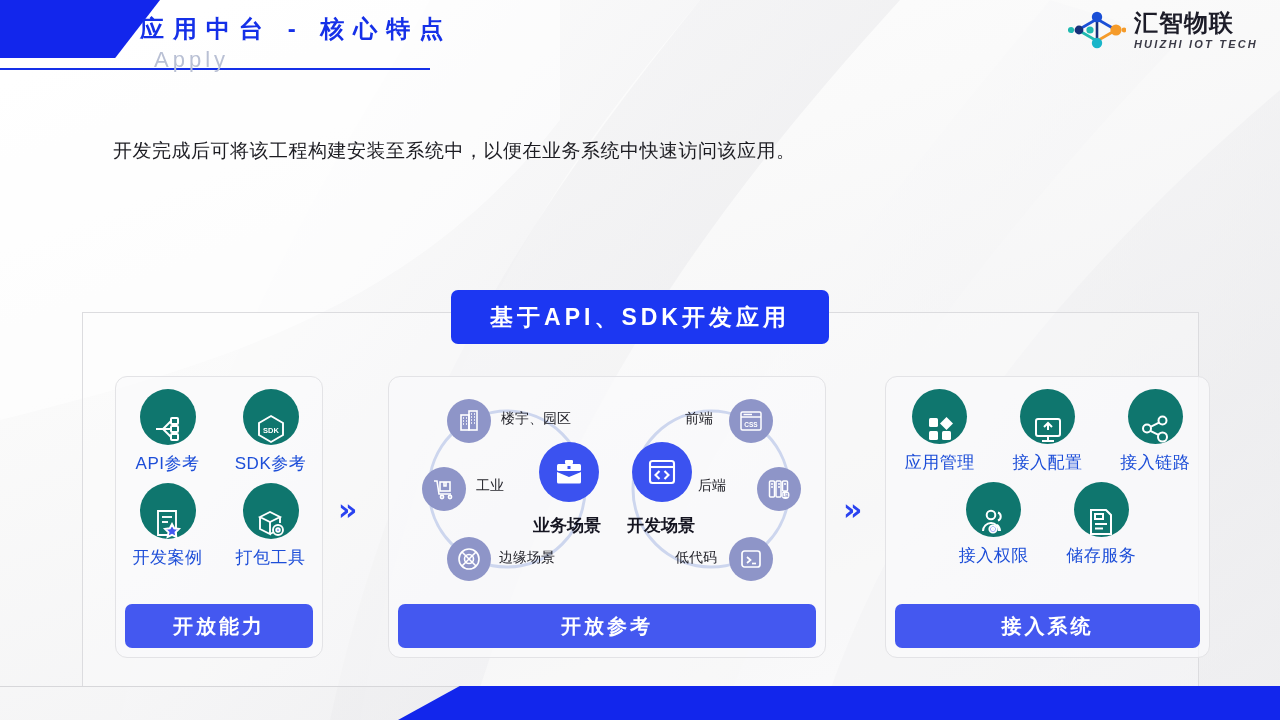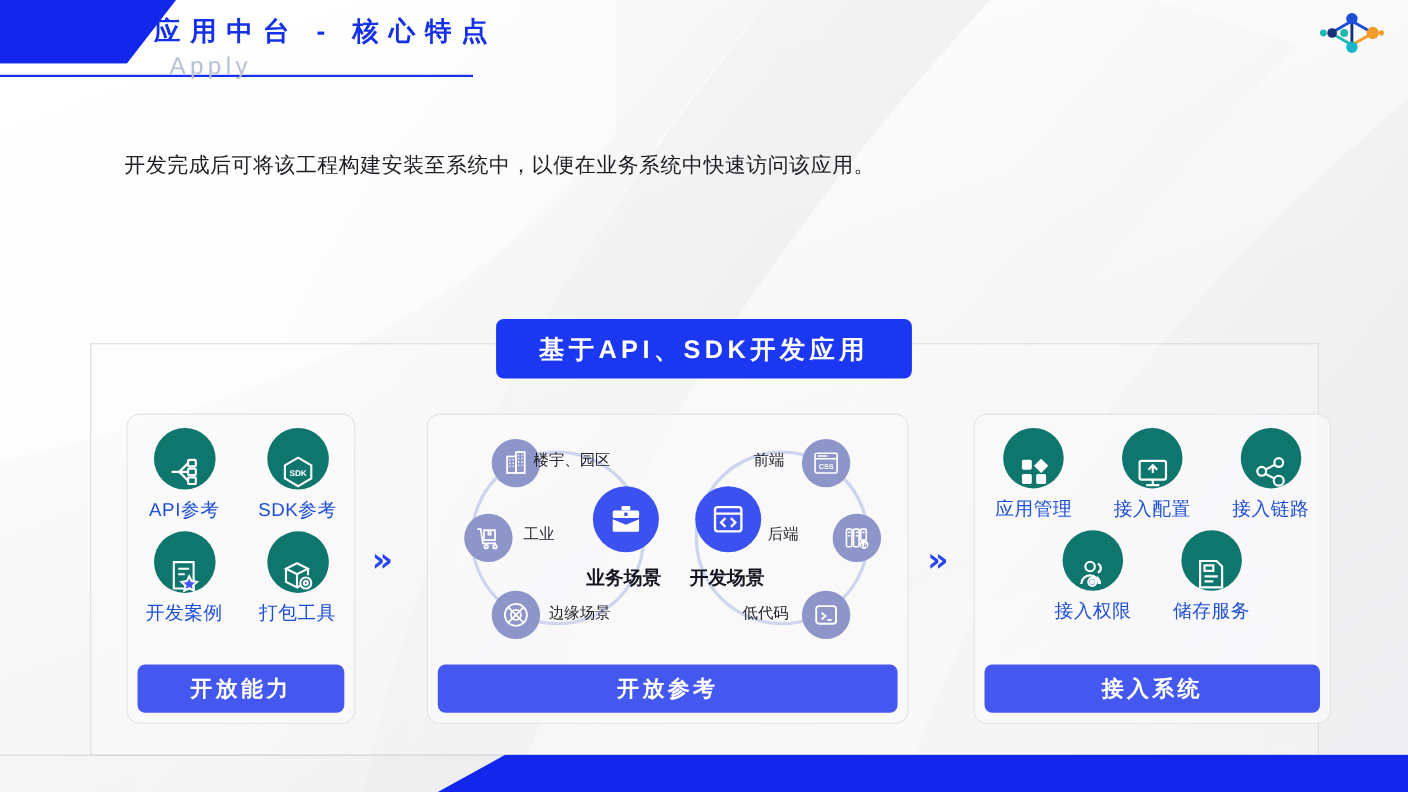--- a/index.html
+++ b/index.html
@@ -167,20 +167,24 @@
     <line x1="29" y1="31" x2="48" y2="20" stroke="#f59b2a" stroke-width="2.6"></line>
     <line x1="29" y1="9" x2="29" y2="31" stroke="#16307a" stroke-width="2.6"></line>
     <circle cx="3" cy="20" r="3.1" fill="#1fb9b0"></circle>
     <circle cx="11" cy="20" r="4.4" fill="#16307a"></circle>
     <circle cx="29" cy="7" r="5.2" fill="#1a4fd6"></circle>
     <circle cx="29" cy="33" r="5.2" fill="#19b5c9"></circle>
     <circle cx="48" cy="20" r="5.6" fill="#f59b2a"></circle>
     <circle cx="56" cy="20" r="2.4" fill="#f59b2a"></circle>
     <circle cx="22" cy="20" r="3.6" fill="#1fb9b0"></circle>
   </svg>
+  <div class="logo-text">
+    <div class="logo-cn">汇智物联</div>
+    <div class="logo-en">HUIZHI IOT TECH</div>
+  </div>
 </div>
 
 <div class="paras">
   <div class="para">开发完成后可将该工程构建安装至系统中，以便在业务系统中快速访问该应用。</div>
 </div>
 
 <div class="outer-box"></div>
 
 <div class="banner">
   <span class="banner-text">基于API、SDK开发应用</span>
@@ -254,21 +258,21 @@
   </svg>
 
   <div class="sat" style="left:58px; top:22px;">
     <svg width="24" height="24" viewBox="0 0 24 24" fill="none" stroke="#fff" stroke-width="1.6">
       <rect x="4" y="6" width="8" height="15"></rect>
         <rect x="12" y="2" width="8" height="19"></rect>
       <path d="M6 9h1M9 9h1M6 12h1M9 12h1M6 15h1M9 15h1"></path>
       <path d="M14 5h1M17 5h1M14 8h1M17 8h1M14 11h1M17 11h1M14 14h1M17 14h1"></path>
     </svg>
   </div>
-  <div class="sat-label" style="left:96px; top:33px;font-family:Liberation Mono, monospace;">楼宇、园区</div>
+  <div class="sat-label" style="left:112px; top:33px;font-family:Liberation Mono, monospace;">楼宇、园区</div>
 
   <div class="sat" style="left:33px; top:90px;">
     <svg width="24" height="24" viewBox="0 0 24 24" fill="none" stroke="#fff" stroke-width="1.6">
       <path d="M2 4h3l2 13h12"></path>
         <circle cx="10" cy="20" r="1.6"></circle>
         <circle cx="18" cy="20" r="1.6"></circle>
       <rect x="8" y="5" width="10" height="9"></rect>
         <path d="M12 5v4h2V5"></path>
     </svg>
   </div>

